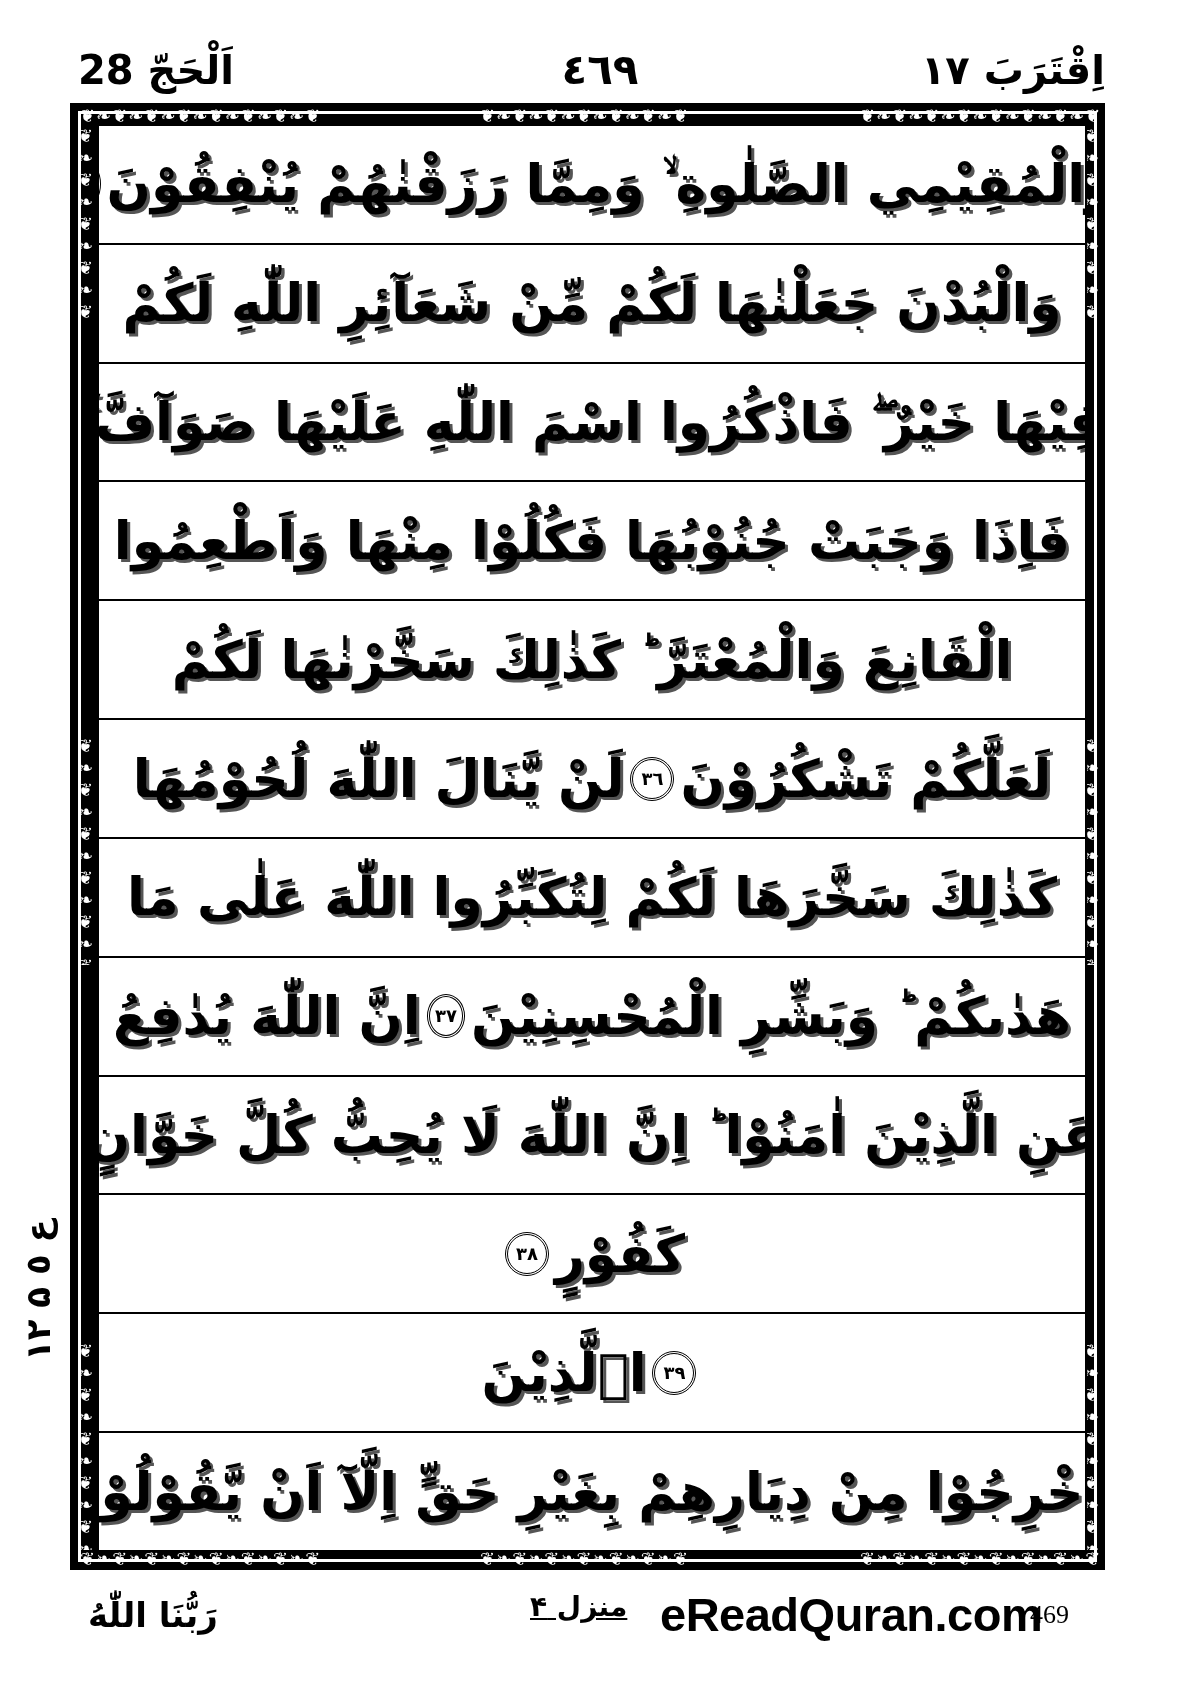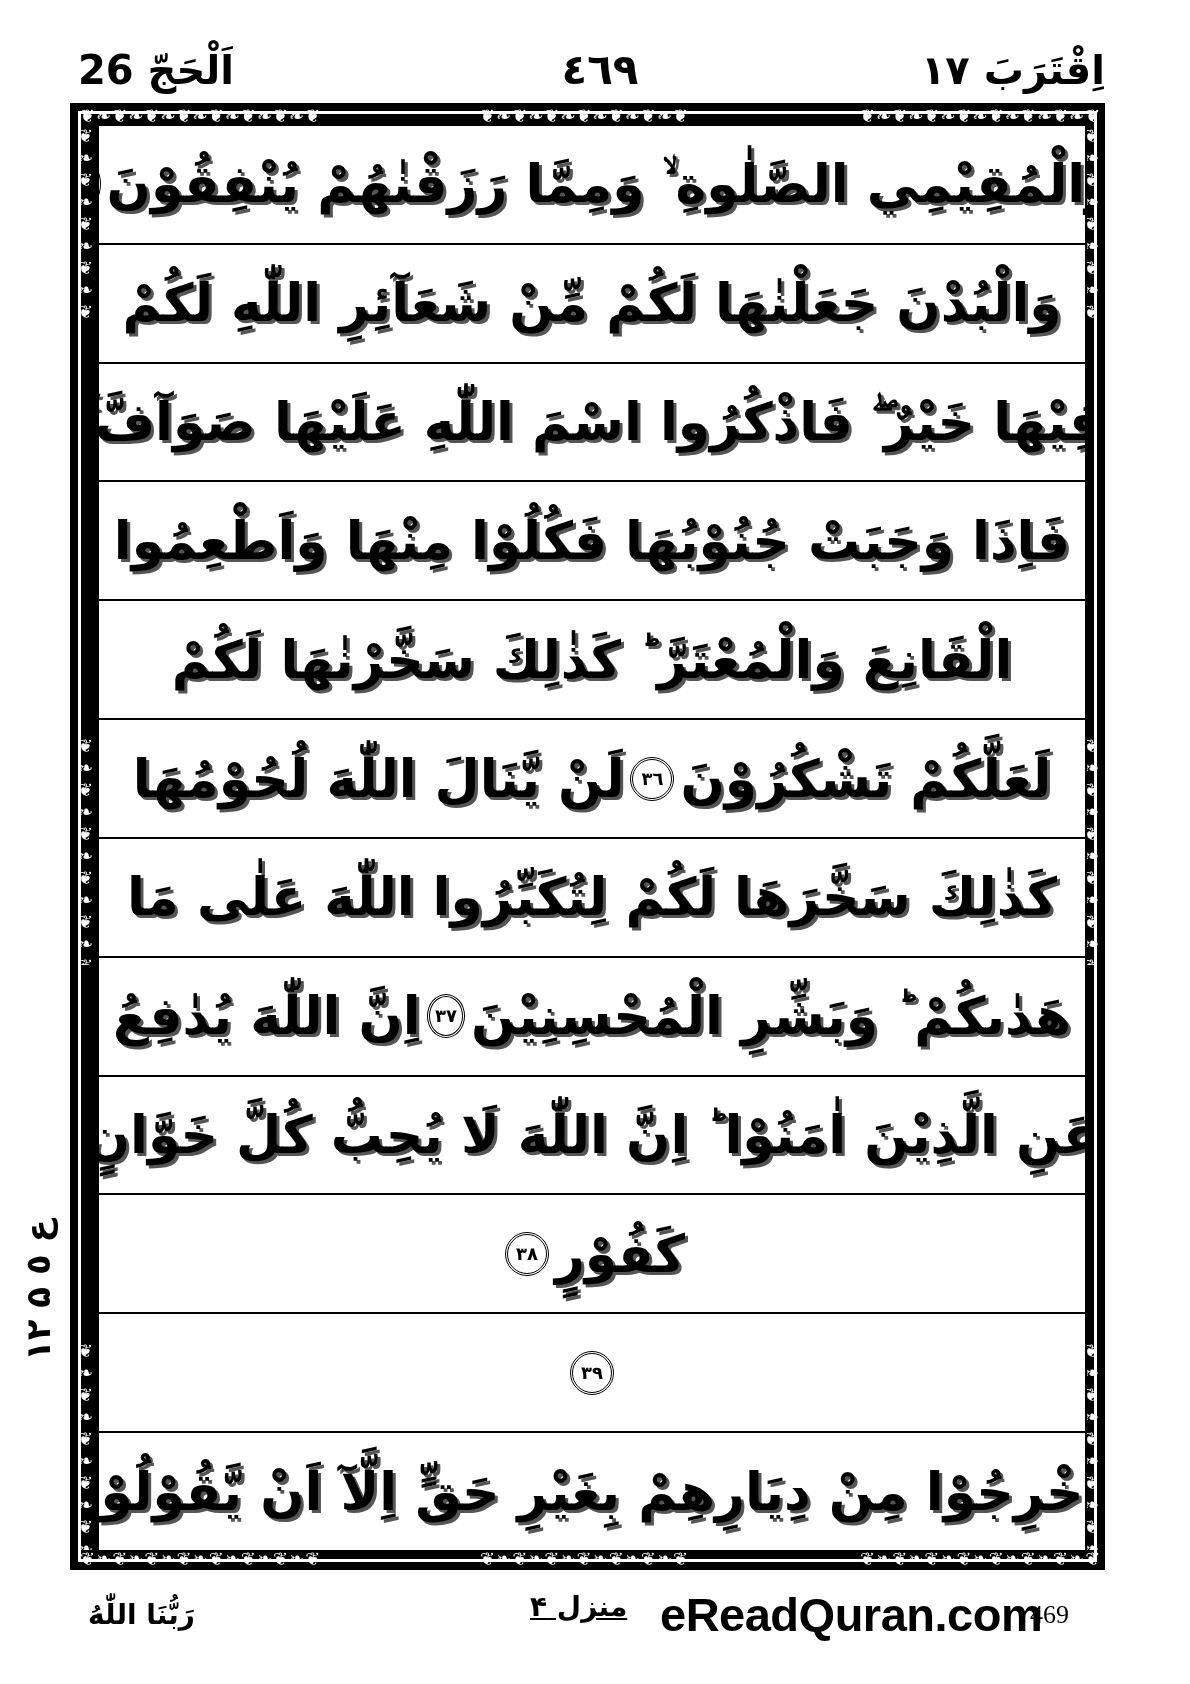--- a/index.html
+++ b/index.html
@@ -43,29 +43,29 @@
     display: inline-block; width: 38px; height: 38px; border: 3px double #000; border-radius: 50%;
     font-size: 18px; line-height: 38px; text-align: center; text-shadow: none; margin: 0 6px;
     vertical-align: middle;
   }
   .margin-note {
     position: absolute; left: 12px; top: 1215px; width: 60px; height: 150px;
     writing-mode: vertical-rl; transform: rotate(180deg);
     font-size: 34px; font-weight: bold; text-align: center; line-height: 52px;
   }
   .ftr { position: absolute; top: 1590px; height: 50px; line-height: 50px; }
-  .ftr-left { left: 88px; font-size: 28px; font-weight: bold; direction: rtl; }
+  .ftr-left { left: 88px; font-size: 34px; font-weight: bold; direction: rtl; }
   .ftr-manzil { left: 530px; font-size: 28px; font-weight: bold; direction: rtl; top: 1582px; text-decoration: underline; }
   .ftr-site { left: 660px; font-family: "Liberation Sans", sans-serif; font-size: 47px; font-weight: bold; letter-spacing: -0.5px; }
   .ftr-num { left: 996px; font-family: "Liberation Serif", serif; font-size: 26px; margin-left: 34px; }
 </style>
 </head>
 <body>
 
-<div class="hdr hdr-left">اَلْحَجّ 26</div>
+<div class="hdr hdr-left">اَلْحَجّ 28</div>
 <div class="hdr hdr-center">٤٦٩</div>
 <div class="hdr hdr-right">اِقْتَرَبَ ١٧</div>
 
 <div class="frame-outer"></div>
 <div class="frame-line"></div>
 
 <div class="orn orn-h" style="left:80px; top:107px; width:240px;">❦❧❦❧❦❧❦❧❦❧❦❧❦❧❦❧❦❧❦❧❦❧❦❧❦❧❦❧❦❧❦❧❦❧❦❧❦❧❦❧❦❧❦❧❦❧❦❧❦❧❦❧❦❧❦❧❦❧❦❧❦❧❦❧❦❧❦❧❦❧❦❧❦❧❦❧❦❧❦❧❦❧❦❧❦❧❦❧❦❧❦❧❦❧</div>
 <div class="orn orn-h" style="left:480px; top:107px; width:210px;">❦❧❦❧❦❧❦❧❦❧❦❧❦❧❦❧❦❧❦❧❦❧❦❧❦❧❦❧❦❧❦❧❦❧❦❧❦❧❦❧❦❧❦❧❦❧❦❧❦❧❦❧❦❧❦❧❦❧❦❧❦❧❦❧❦❧❦❧❦❧❦❧❦❧❦❧❦❧❦❧❦❧❦❧❦❧❦❧❦❧❦❧❦❧</div>
 <div class="orn orn-h" style="left:860px; top:107px; width:240px;">❦❧❦❧❦❧❦❧❦❧❦❧❦❧❦❧❦❧❦❧❦❧❦❧❦❧❦❧❦❧❦❧❦❧❦❧❦❧❦❧❦❧❦❧❦❧❦❧❦❧❦❧❦❧❦❧❦❧❦❧❦❧❦❧❦❧❦❧❦❧❦❧❦❧❦❧❦❧❦❧❦❧❦❧❦❧❦❧❦❧❦❧❦❧</div>
 <div class="orn orn-h" style="left:80px; top:1550px; width:240px;">❦❧❦❧❦❧❦❧❦❧❦❧❦❧❦❧❦❧❦❧❦❧❦❧❦❧❦❧❦❧❦❧❦❧❦❧❦❧❦❧❦❧❦❧❦❧❦❧❦❧❦❧❦❧❦❧❦❧❦❧❦❧❦❧❦❧❦❧❦❧❦❧❦❧❦❧❦❧❦❧❦❧❦❧❦❧❦❧❦❧❦❧❦❧</div>
@@ -110,20 +110,21 @@
   </div>
   <div class="row">
     <span>عَنِ الَّذِيْنَ اٰمَنُوْا ؕ اِنَّ اللّٰهَ لَا يُحِبُّ كُلَّ خَوَّانٍ</span>
   </div>
   <div class="row">
     <span>كَفُوْرٍ</span>
     <span class="ayah-mark">٣٨</span>
   </div>
   <div class="row">
     <span class="ayah-mark">٣٩</span>
+    <span>ا۟لَّذِيْنَ</span>
   </div>
   <div class="row">
     <span>اُخْرِجُوْا مِنْ دِيَارِهِمْ بِغَيْرِ حَقٍّ اِلَّآ اَنْ يَّقُوْلُوْا</span>
   </div>
 </div>
 
 <div class="margin-note">ع ٥ ۵ ١٢</div>
 
 <div class="ftr ftr-left">رَبُّنَا اللّٰهُ</div>
 <div class="ftr ftr-manzil">منزل ۴</div>

